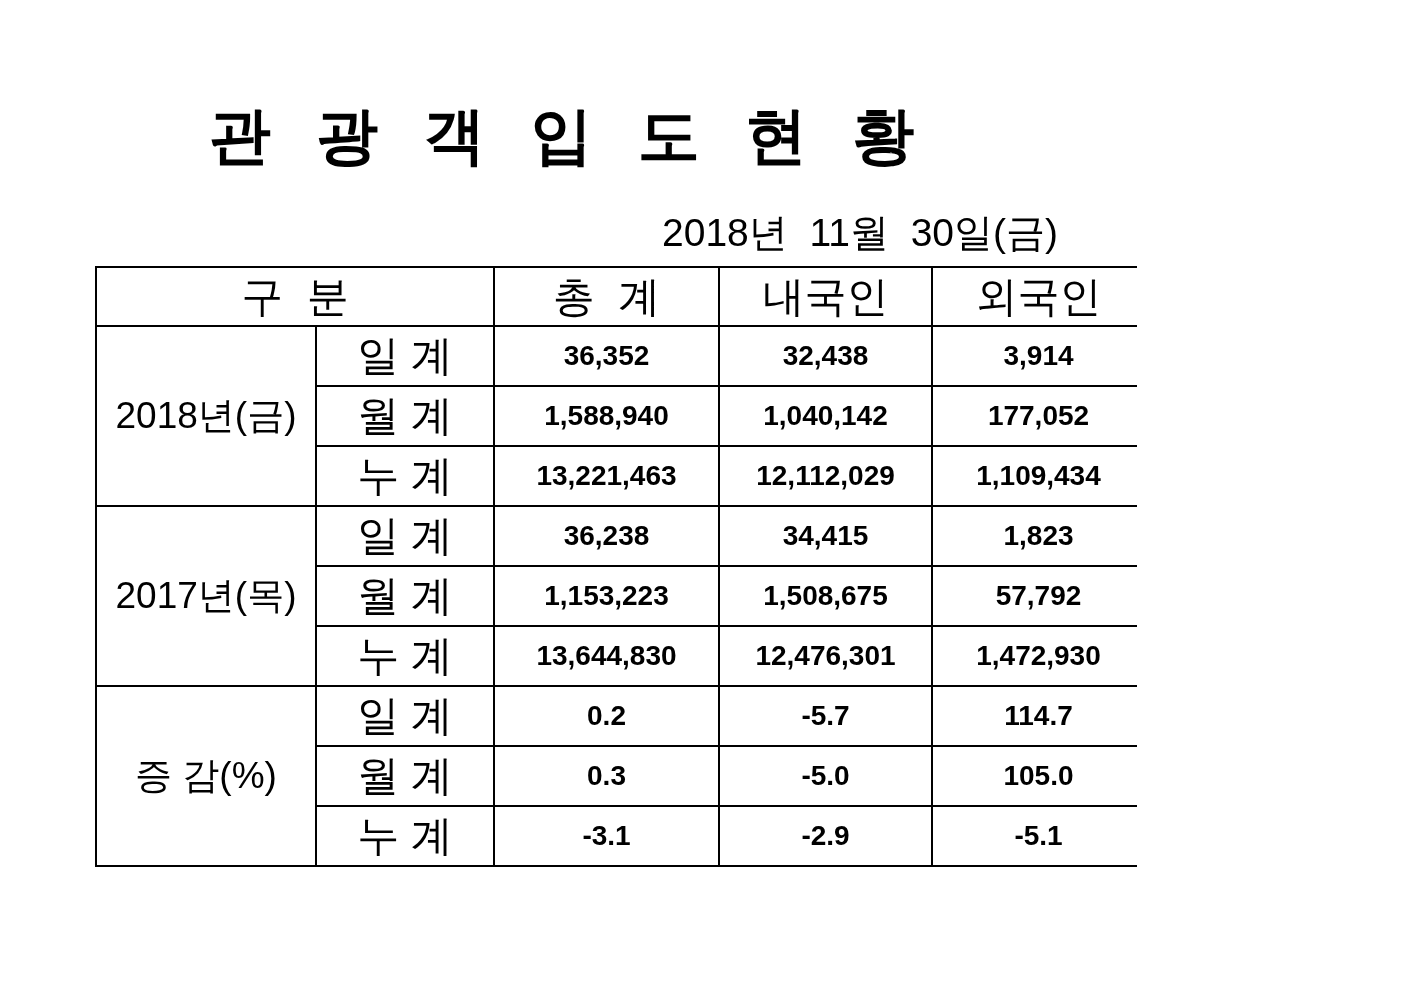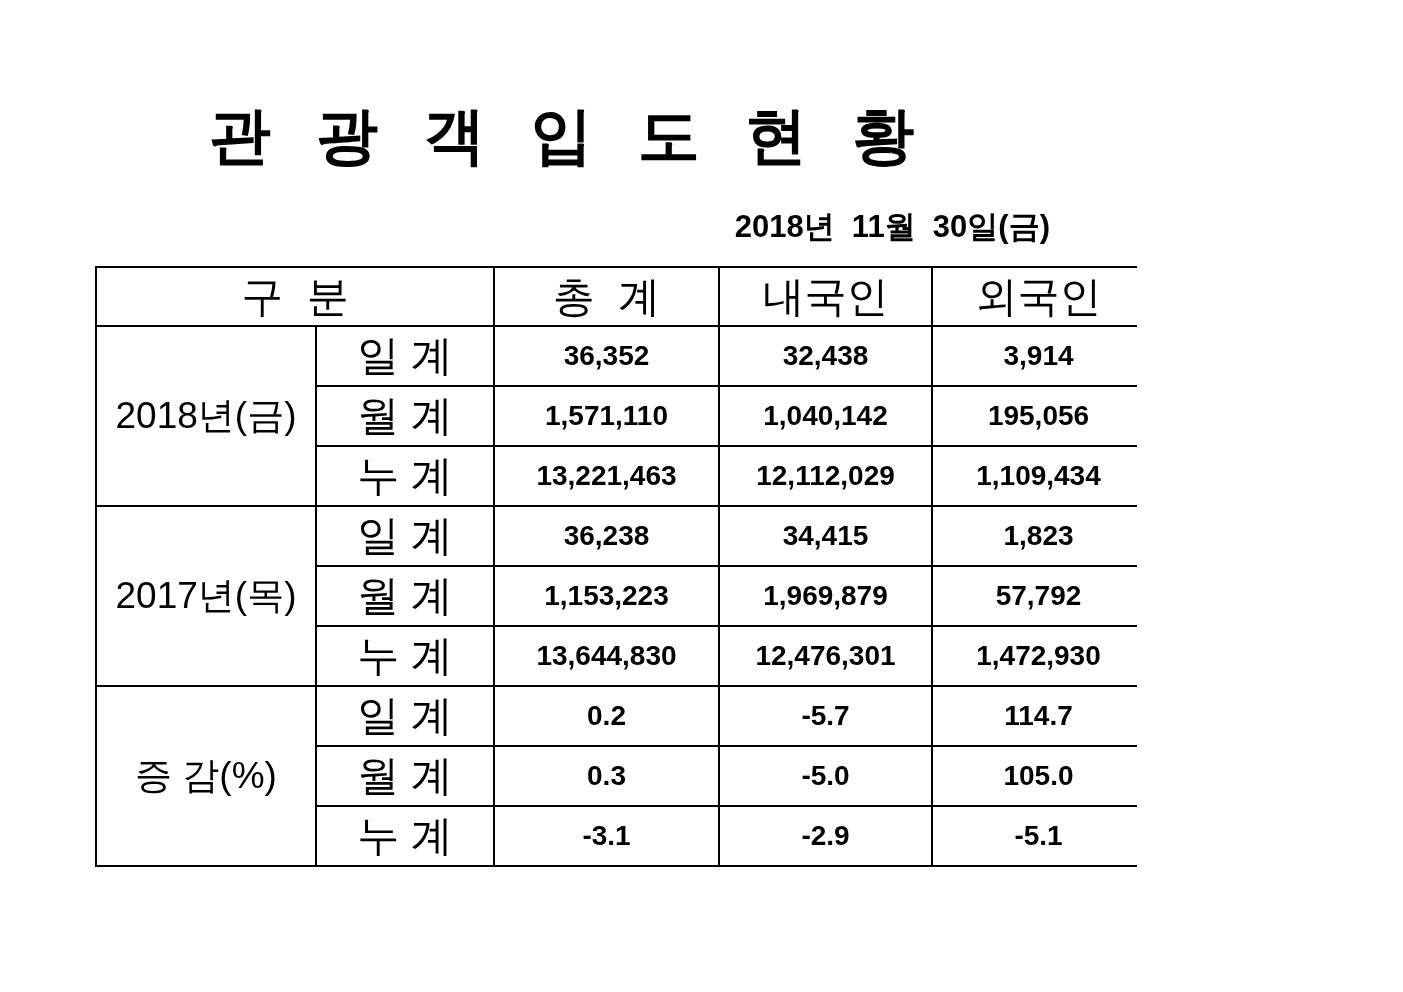--- a/index.html
+++ b/index.html
@@ -24,23 +24,23 @@
     margin: 0;
     text-align: center;
     font-size: 62px;
     font-weight: bold;
     letter-spacing: 14px;
     white-space: pre;
   }
   .date {
     position: absolute;
     top: 206px;
-    right: 87px;
-    font-size: 31px;
-    font-weight: bold;
+    right: 79px;
+    font-size: 39px;
+    font-weight: normal;
     white-space: pre;
   }
   table.report {
     position: absolute;
     left: 95px;
     top: 266px;
     width: 1267px;
     border-collapse: collapse;
     table-layout: fixed;
   }
@@ -108,23 +108,23 @@
     <tr class="datarow">
       <td rowspan="3" class="c-group">2018년(금)</td>
       <td class="c-label">일 계</td>
       <td class="c-num">36,352</td>
       <td class="c-num">32,438</td>
       <td class="c-num">3,914</td>
       <td class="c-blank"></td>
     </tr>
     <tr class="datarow">
       <td class="c-label">월 계</td>
-      <td class="c-num">1,571,110</td>
+      <td class="c-num">1,588,940</td>
       <td class="c-num">1,040,142</td>
-      <td class="c-num">195,056</td>
+      <td class="c-num">177,052</td>
       <td class="c-blank"></td>
     </tr>
     <tr class="datarow">
       <td class="c-label">누 계</td>
       <td class="c-num">13,221,463</td>
       <td class="c-num">12,112,029</td>
       <td class="c-num">1,109,434</td>
       <td class="c-blank"></td>
     </tr>
 
@@ -132,21 +132,21 @@
       <td rowspan="3" class="c-group">2017년(목)</td>
       <td class="c-label">일 계</td>
       <td class="c-num">36,238</td>
       <td class="c-num">34,415</td>
       <td class="c-num">1,823</td>
       <td class="c-blank"></td>
     </tr>
     <tr class="datarow">
       <td class="c-label">월 계</td>
       <td class="c-num">1,153,223</td>
-      <td class="c-num">1,969,879</td>
+      <td class="c-num">1,508,675</td>
       <td class="c-num">57,792</td>
       <td class="c-blank"></td>
     </tr>
     <tr class="datarow">
       <td class="c-label">누 계</td>
       <td class="c-num">13,644,830</td>
       <td class="c-num">12,476,301</td>
       <td class="c-num">1,472,930</td>
       <td class="c-blank"></td>
     </tr>

